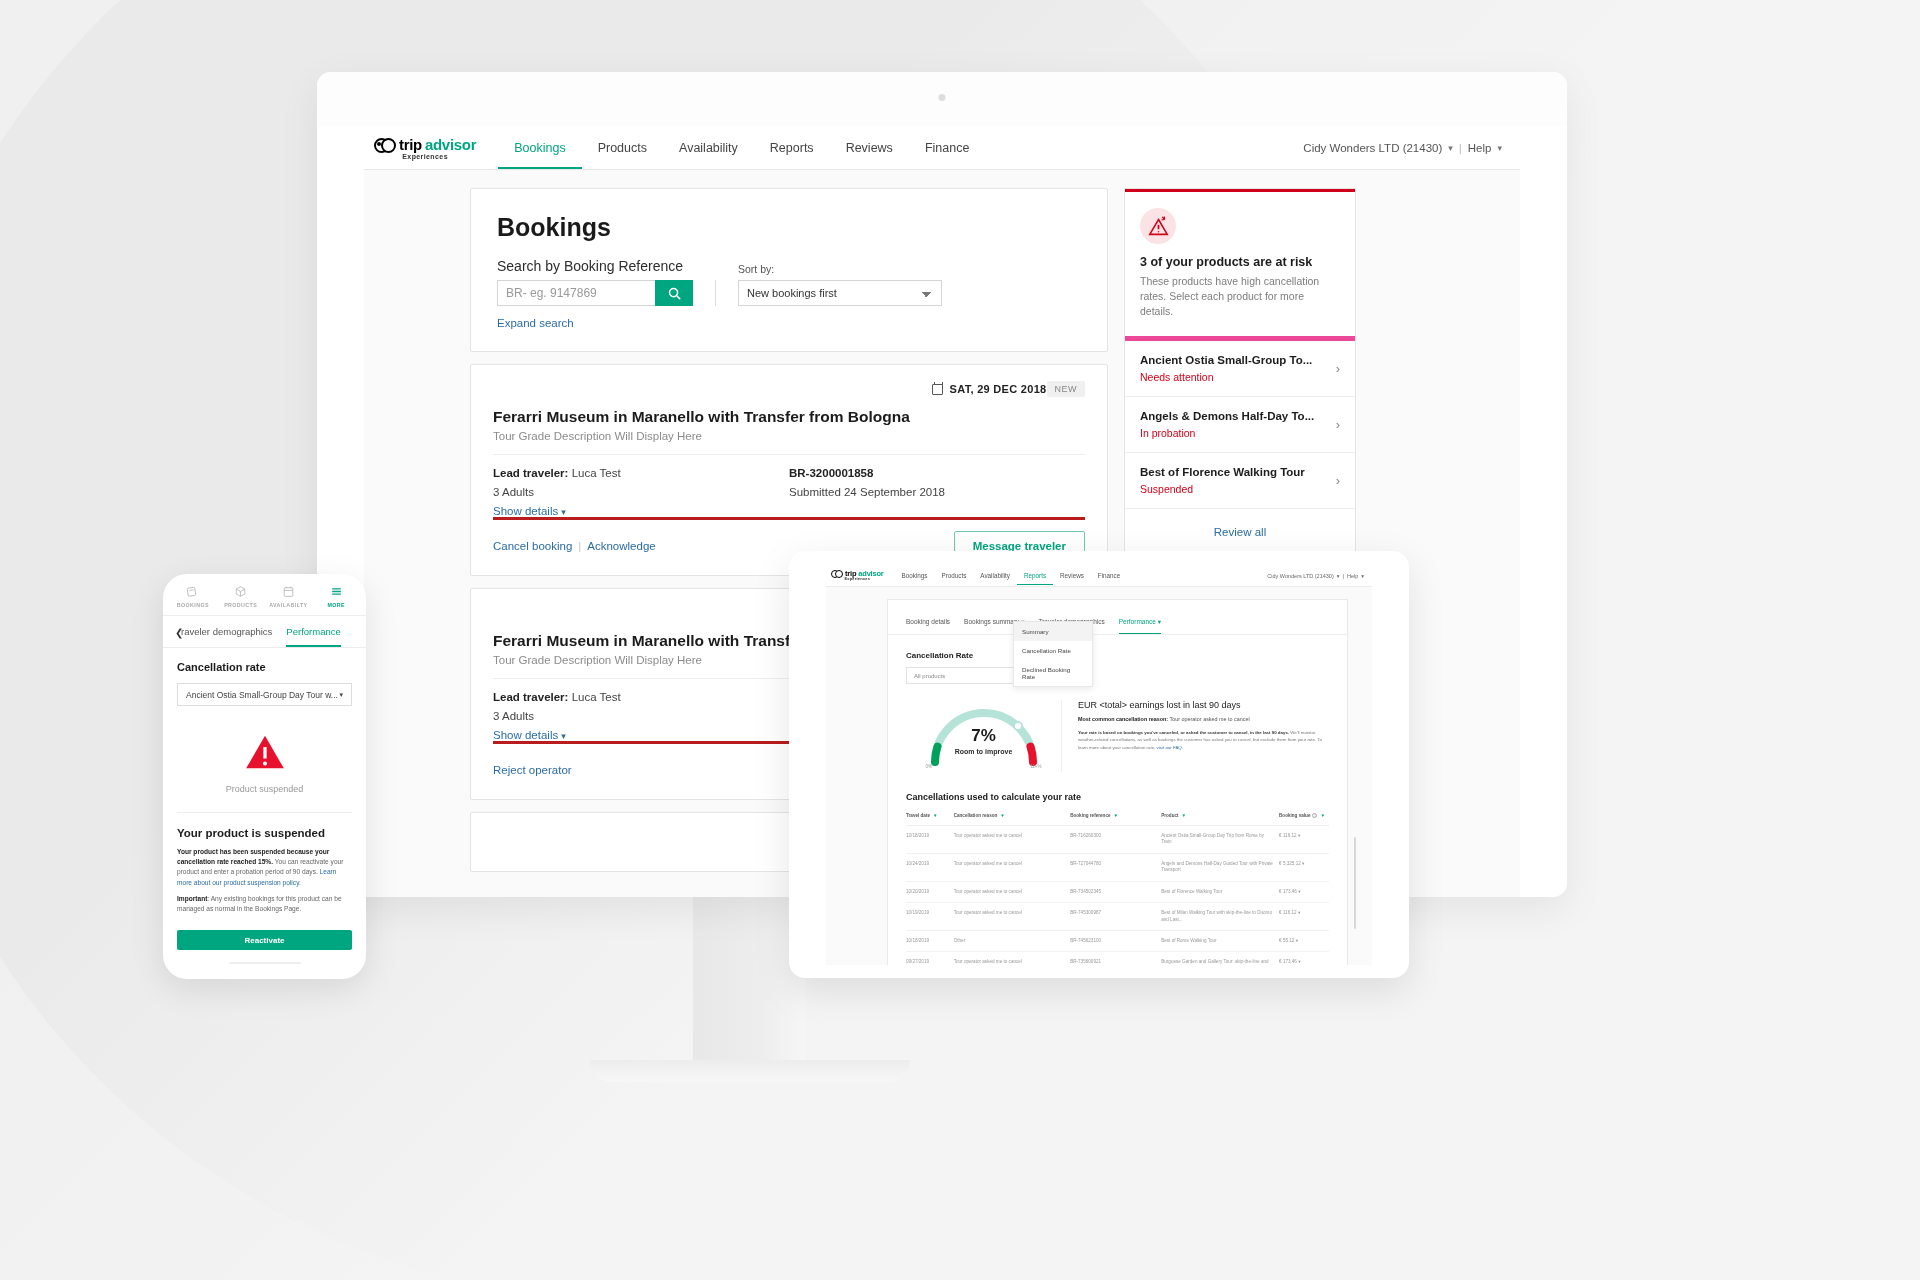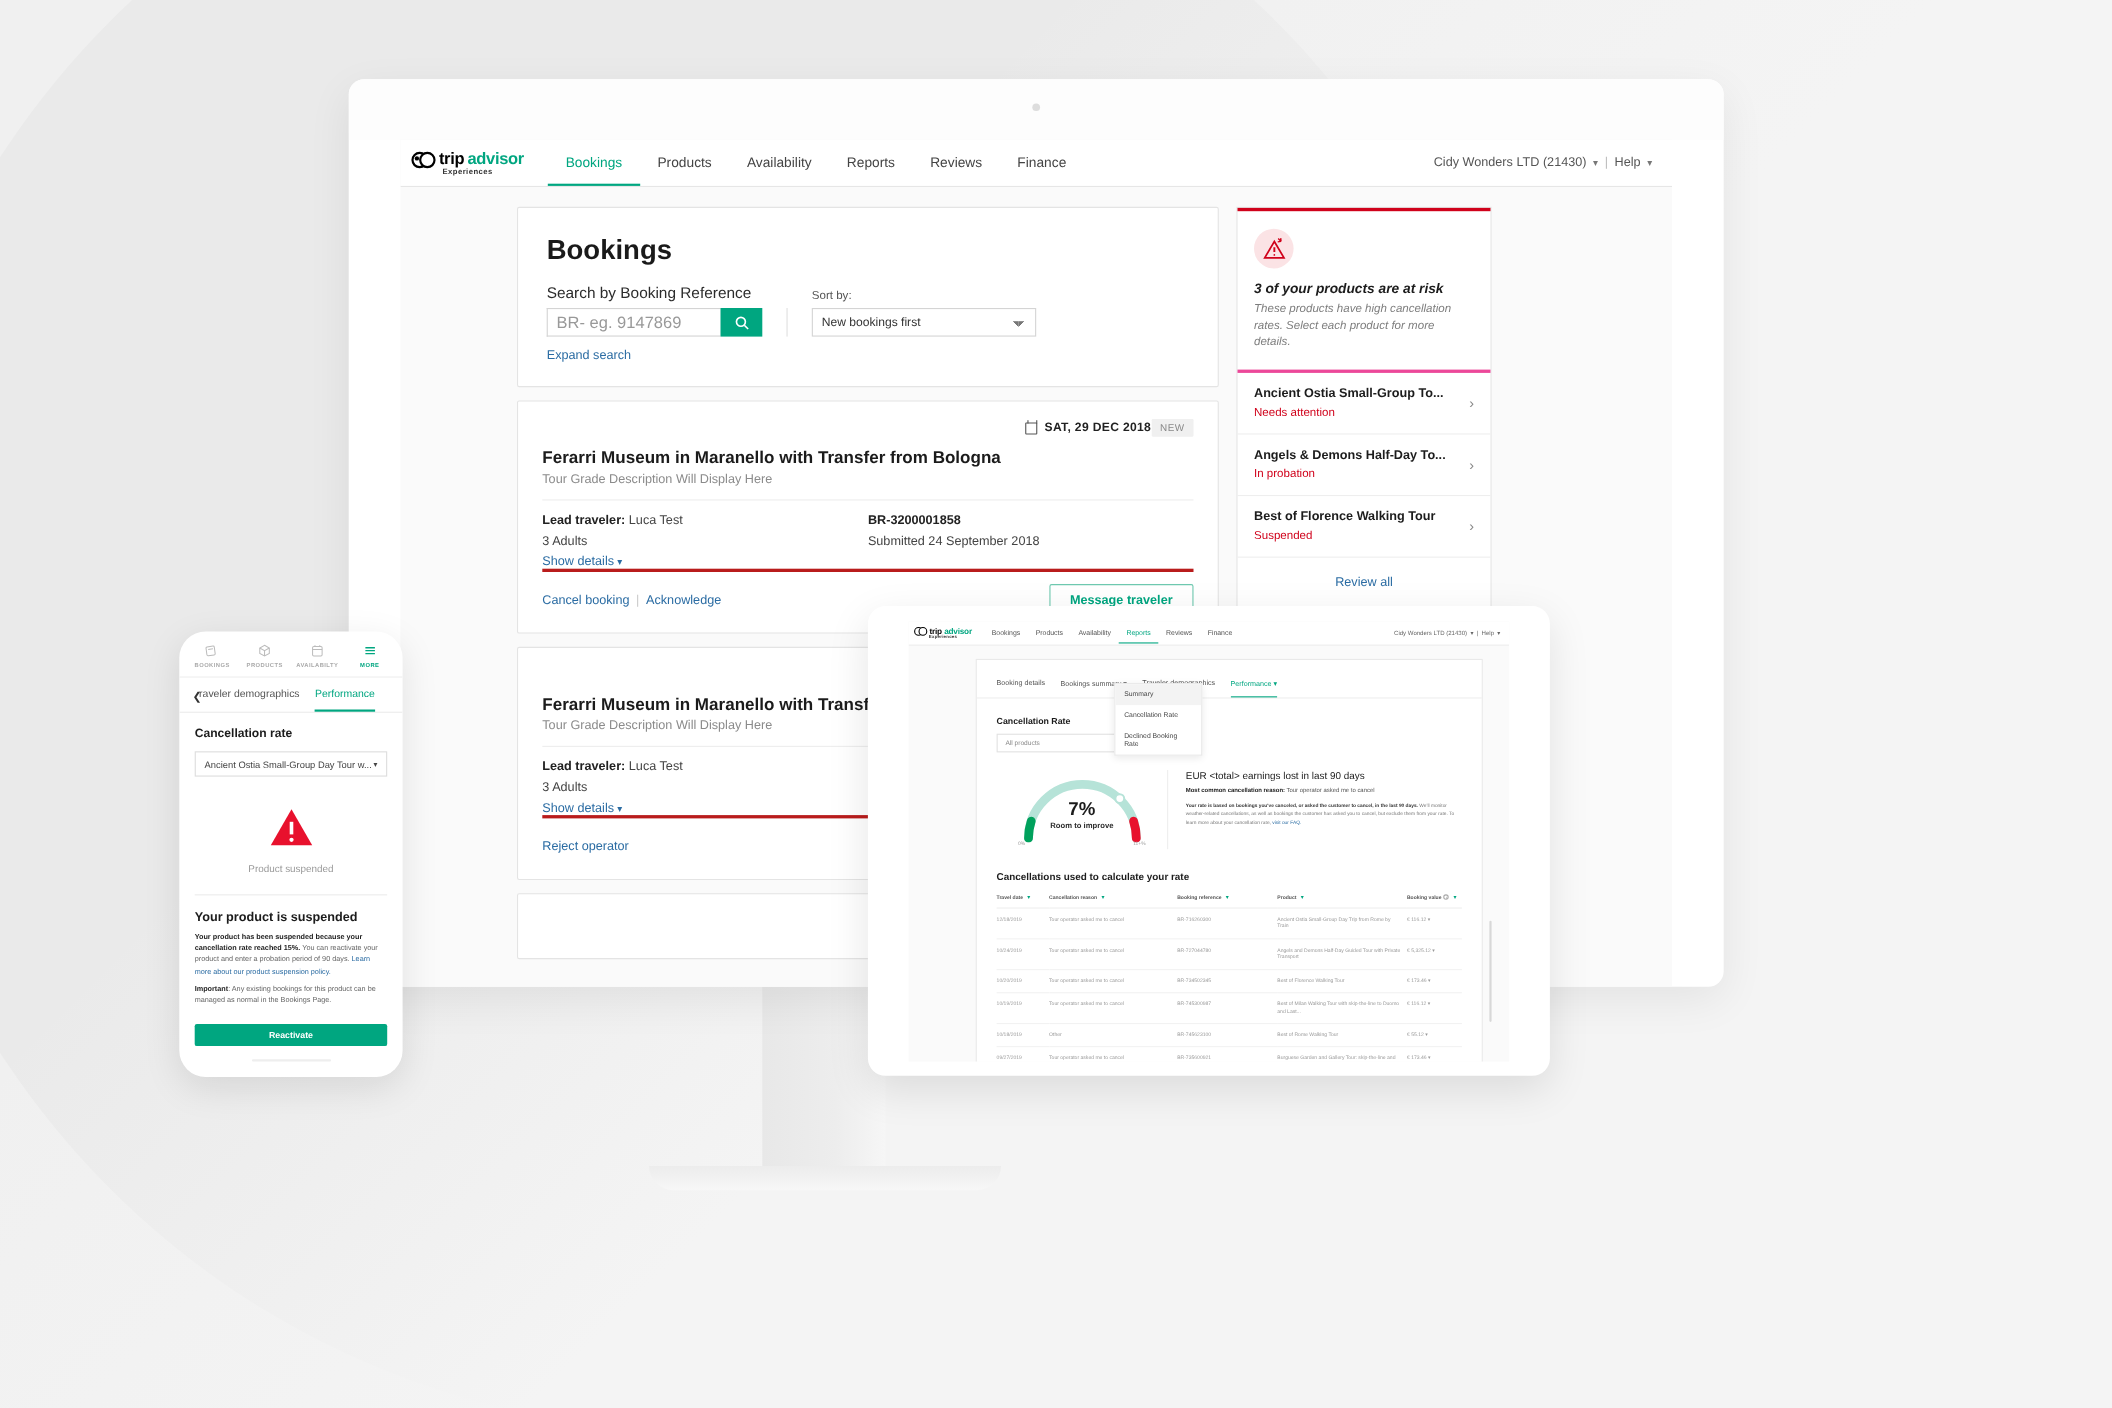--- a/index.html
+++ b/index.html
@@ -117,21 +117,21 @@
     background: #fff; border: 1px solid #e4e4e4; border-radius: 2px;
   }
   .bookings-head { padding: 24px 26px 20px; }
   .bookings-title { font-size: 25px; font-weight: bold; color: #1a1a1a; margin-bottom: 16px; }
   .search-row { display: flex; align-items: flex-end; gap: 4px; }
   .search-left { flex: 0 0 auto; }
   .search-label { font-size: 14px; color: #2c2c2c; margin-bottom: 6px; }
   .search-input-wrap { display: flex; }
   .search-input {
     width: 158px; height: 26px; border: 1px solid #d4d4d4; border-right: none;
-    font-size: 15px; padding: 0 8px; color: #333; background:#fff;
+    font-size: 12px; padding: 0 8px; color: #333; background:#fff;
     font-family: "Liberation Sans", sans-serif;
   }
   .search-input::placeholder { color: #999; }
   .search-btn {
     width: 38px; height: 26px; background: #00a680; border: none;
     display: flex; align-items: center; justify-content: center; cursor: pointer;
   }
   .search-divider { width: 1px; background: #e0e0e0; height: 26px; margin: 0 18px; align-self: flex-end;}
   .sort-block { }
   .sort-label { font-size: 10.5px; color: #555; margin-bottom: 5px; }
@@ -184,21 +184,21 @@
   .bk-links .pipe { color: #c9c9c9; margin: 0 6px; }
   .btn-msg {
     border: 1px solid #6fc9b0; color: #00a680; background: #fff;
     font-size: 11.5px; font-weight: bold; padding: 8px 18px; border-radius: 2px;
     cursor: pointer; font-family: "Liberation Sans", sans-serif;
   }
 
   
   .risk-card { background: #fff; border: 1px solid #e4e4e4; }
   .risk-top-bar { height: 3px; background: #d0021b; }
-  .risk-head { padding: 16px 15px 16px; border-bottom: 3px solid #ec4899; font-style: italic; }
+  .risk-head { padding: 16px 15px 16px; border-bottom: 5px solid #ec4899; }
   .risk-ico {
     width: 36px; height: 36px; border-radius: 50%; background: #fbe3e5;
     display: flex; align-items: center; justify-content: center; margin-bottom: 11px;
     position: relative;
   }
   .risk-title { font-size: 12.5px; font-weight: bold; color: #1c1c1c; margin-bottom: 5px; }
   .risk-desc { font-size: 10.5px; color: #7d7d7d; line-height: 1.45; }
   .risk-item {
     padding: 13px 15px; border-bottom: 1px solid #eee;
     display: flex; align-items: center; justify-content: space-between; cursor: pointer;

